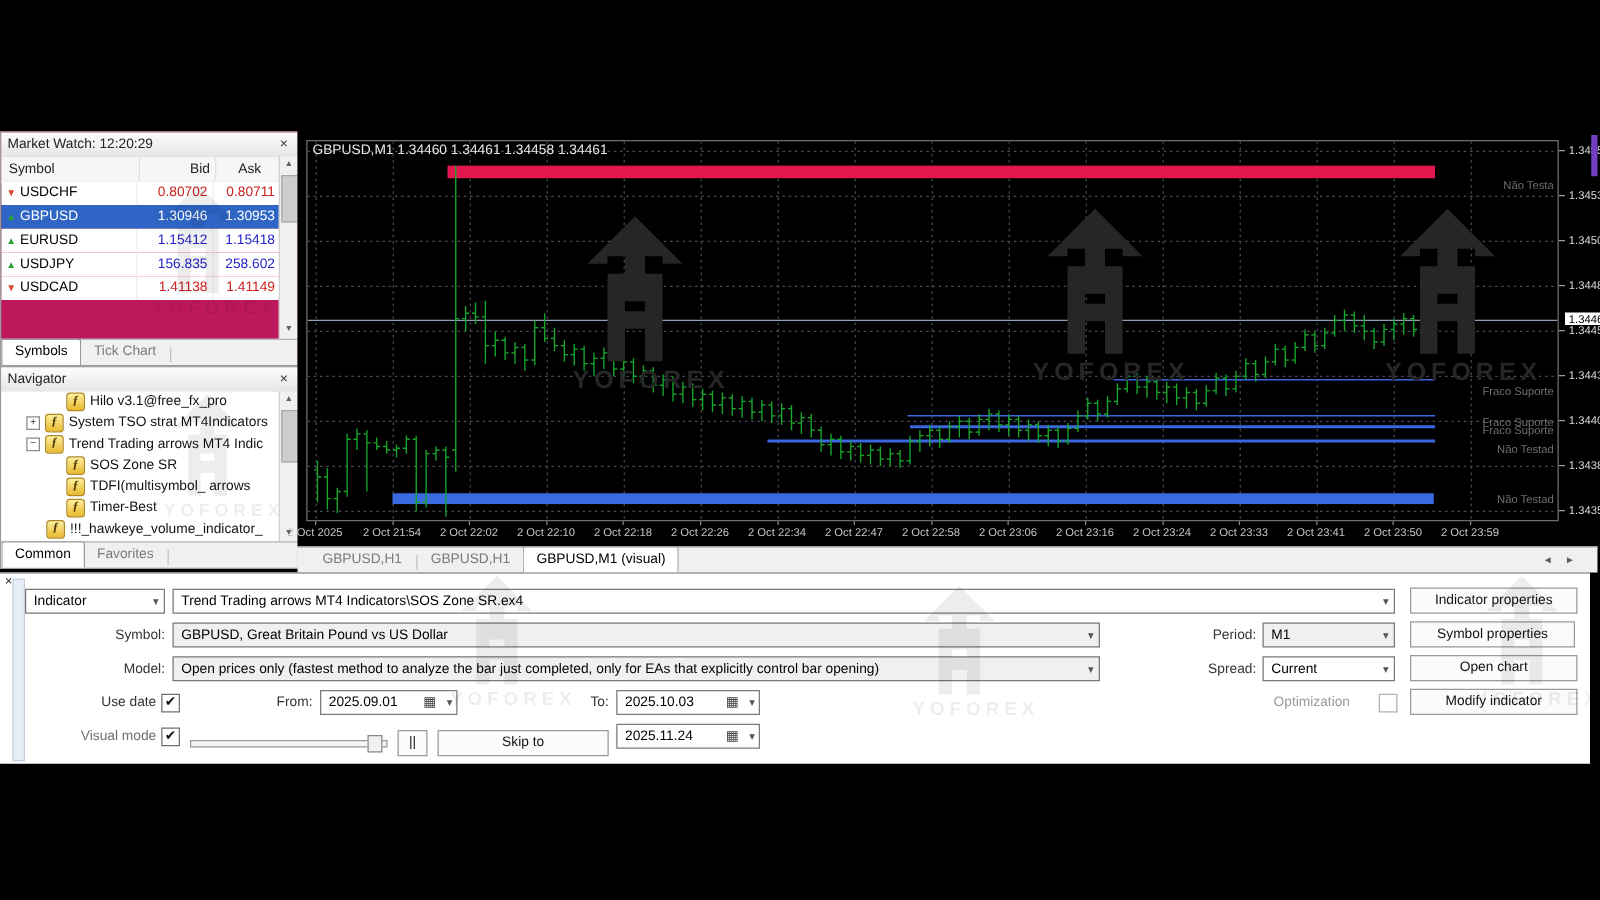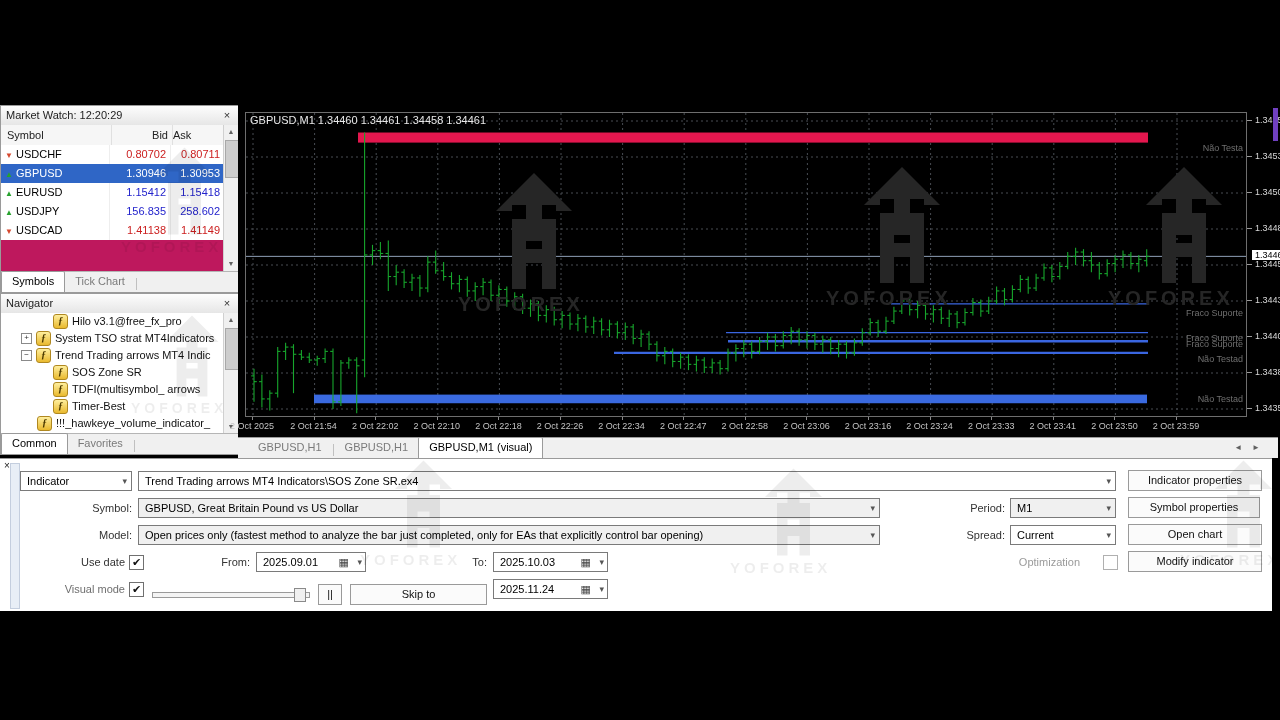--- a/index.html
+++ b/index.html
@@ -18,21 +18,21 @@
   .scrollbar{position:absolute;width:14px;background:#f0f0f0;border-left:1px solid #d0d0d0;}
   .sb-btn{position:absolute;left:0;width:14px;height:14px;background:#f0f0f0;color:#606060;font-size:7px;
           text-align:center;line-height:14px;}
   .sb-thumb{position:absolute;left:1px;width:12px;background:#cdcdcd;border:1px solid #a8a8a8;}
   
   #market-watch{position:absolute;left:0;top:105px;width:237px;height:186px;background:#be185d;border:1px solid #9a9a9a;}
   #mw-header{position:absolute;left:0;top:19px;right:14px;height:20px;background:#f6f6f6;border-bottom:1px solid #d5d5d5;
              display:flex;color:#222;}
   #mw-header .h-sym{width:104px;padding-left:6px;line-height:20px;border-right:1px solid #e0e0e0;}
   #mw-header .h-bid{width:56px;text-align:right;padding-right:4px;line-height:20px;border-right:1px solid #e0e0e0;}
-  #mw-header .h-ask{flex:1;padding-right:4px;line-height:20px;}
+  #mw-header .h-ask{flex:1;text-align:right;padding-right:15px;line-height:20px;}
   #mw-rows{position:absolute;left:0;top:39px;right:14px;height:126px;overflow:hidden;}
   .mw-row{display:flex;height:19px;line-height:19px;background:#fff;}
   .mw-row .c-sym{width:104px;padding-left:4px;border-right:1px solid #eee;white-space:nowrap;}
   .mw-row .c-bid{width:56px;text-align:right;padding-right:4px;border-right:1px solid #eee;}
   .mw-row .c-ask{flex:1;text-align:right;padding-right:4px;}
   .mw-row.selected{background:#2f66c6;}
   .mw-row.selected .c-sym,.mw-row.selected .c-bid,.mw-row.selected .c-ask{color:#fff !important;border-color:#2f66c6;}
   .mw-arrow{display:inline-block;width:11px;font-size:8px;}
   .dir-up .mw-arrow{color:#27a22e;} .dir-down .mw-arrow{color:#d6492f;}
   .val-up{color:#2323cc;} .val-down{color:#cc2020;}
@@ -55,21 +55,21 @@
   .p-label.current{background:#fff;color:#000;padding:0 3px;left:5px;z-index:6;}
   .p-tick{position:absolute;left:0;width:5px;height:1px;background:#9a9a9a;}
   #purple-strip{position:absolute;left:1035px;top:3px;width:5px;height:33px;background:#7040c0;}
   #time-axis{position:absolute;left:7px;top:312px;width:1000px;height:18px;}
   .t-label{position:absolute;top:4px;width:70px;margin-left:-35px;text-align:center;color:#c4c4c4;font-size:9px;white-space:nowrap;}
   .t-tick{position:absolute;top:0;width:1px;height:3px;background:#8a8a8a;}
   #chart-tabs{position:absolute;left:238px;top:437px;width:1040px;height:21px;background:#f0f0f0;
               border-top:1px solid #9a9a9a;display:flex;align-items:flex-end;padding-left:10px;box-sizing:border-box;}
   .scroll-arrows{position:absolute;right:8px;top:5px;color:#606060;font-size:8px;letter-spacing:10px;}
   
-  .wm{position:absolute;display:flex;flex-direction:column;align-items:flex-end;pointer-events:none;z-index:3;}
+  .wm{position:absolute;display:flex;flex-direction:column;align-items:flex-start;pointer-events:none;z-index:3;}
   .wm svg{display:block;}
   .wm .wm-text{font-size:20px;font-weight:bold;letter-spacing:4px;margin-top:2px;}
   .wm.dark{color:#262626;} .wm.dark svg path{fill:#262626;}
   .wm.light{color:rgba(0,0,0,0.07);} .wm.light svg path{fill:rgba(0,0,0,0.07);}
   
   #tester{position:absolute;left:0;top:458px;width:1272px;height:152px;background:#fff;border-top:1px solid #9a9a9a;}
   #tester-close{position:absolute;left:1px;top:1px;width:12px;height:12px;font-size:10px;line-height:12px;text-align:center;color:#222;}
   #tester-strip{position:absolute;left:10px;top:4px;width:8px;height:144px;background:#e8eef6;border:1px solid #c4cede;}
   .t-row-label{position:absolute;text-align:right;color:#333;line-height:20px;}
   .combo,.field{position:absolute;height:20px;box-sizing:border-box;border:1px solid #7a7a7a;line-height:18px;

